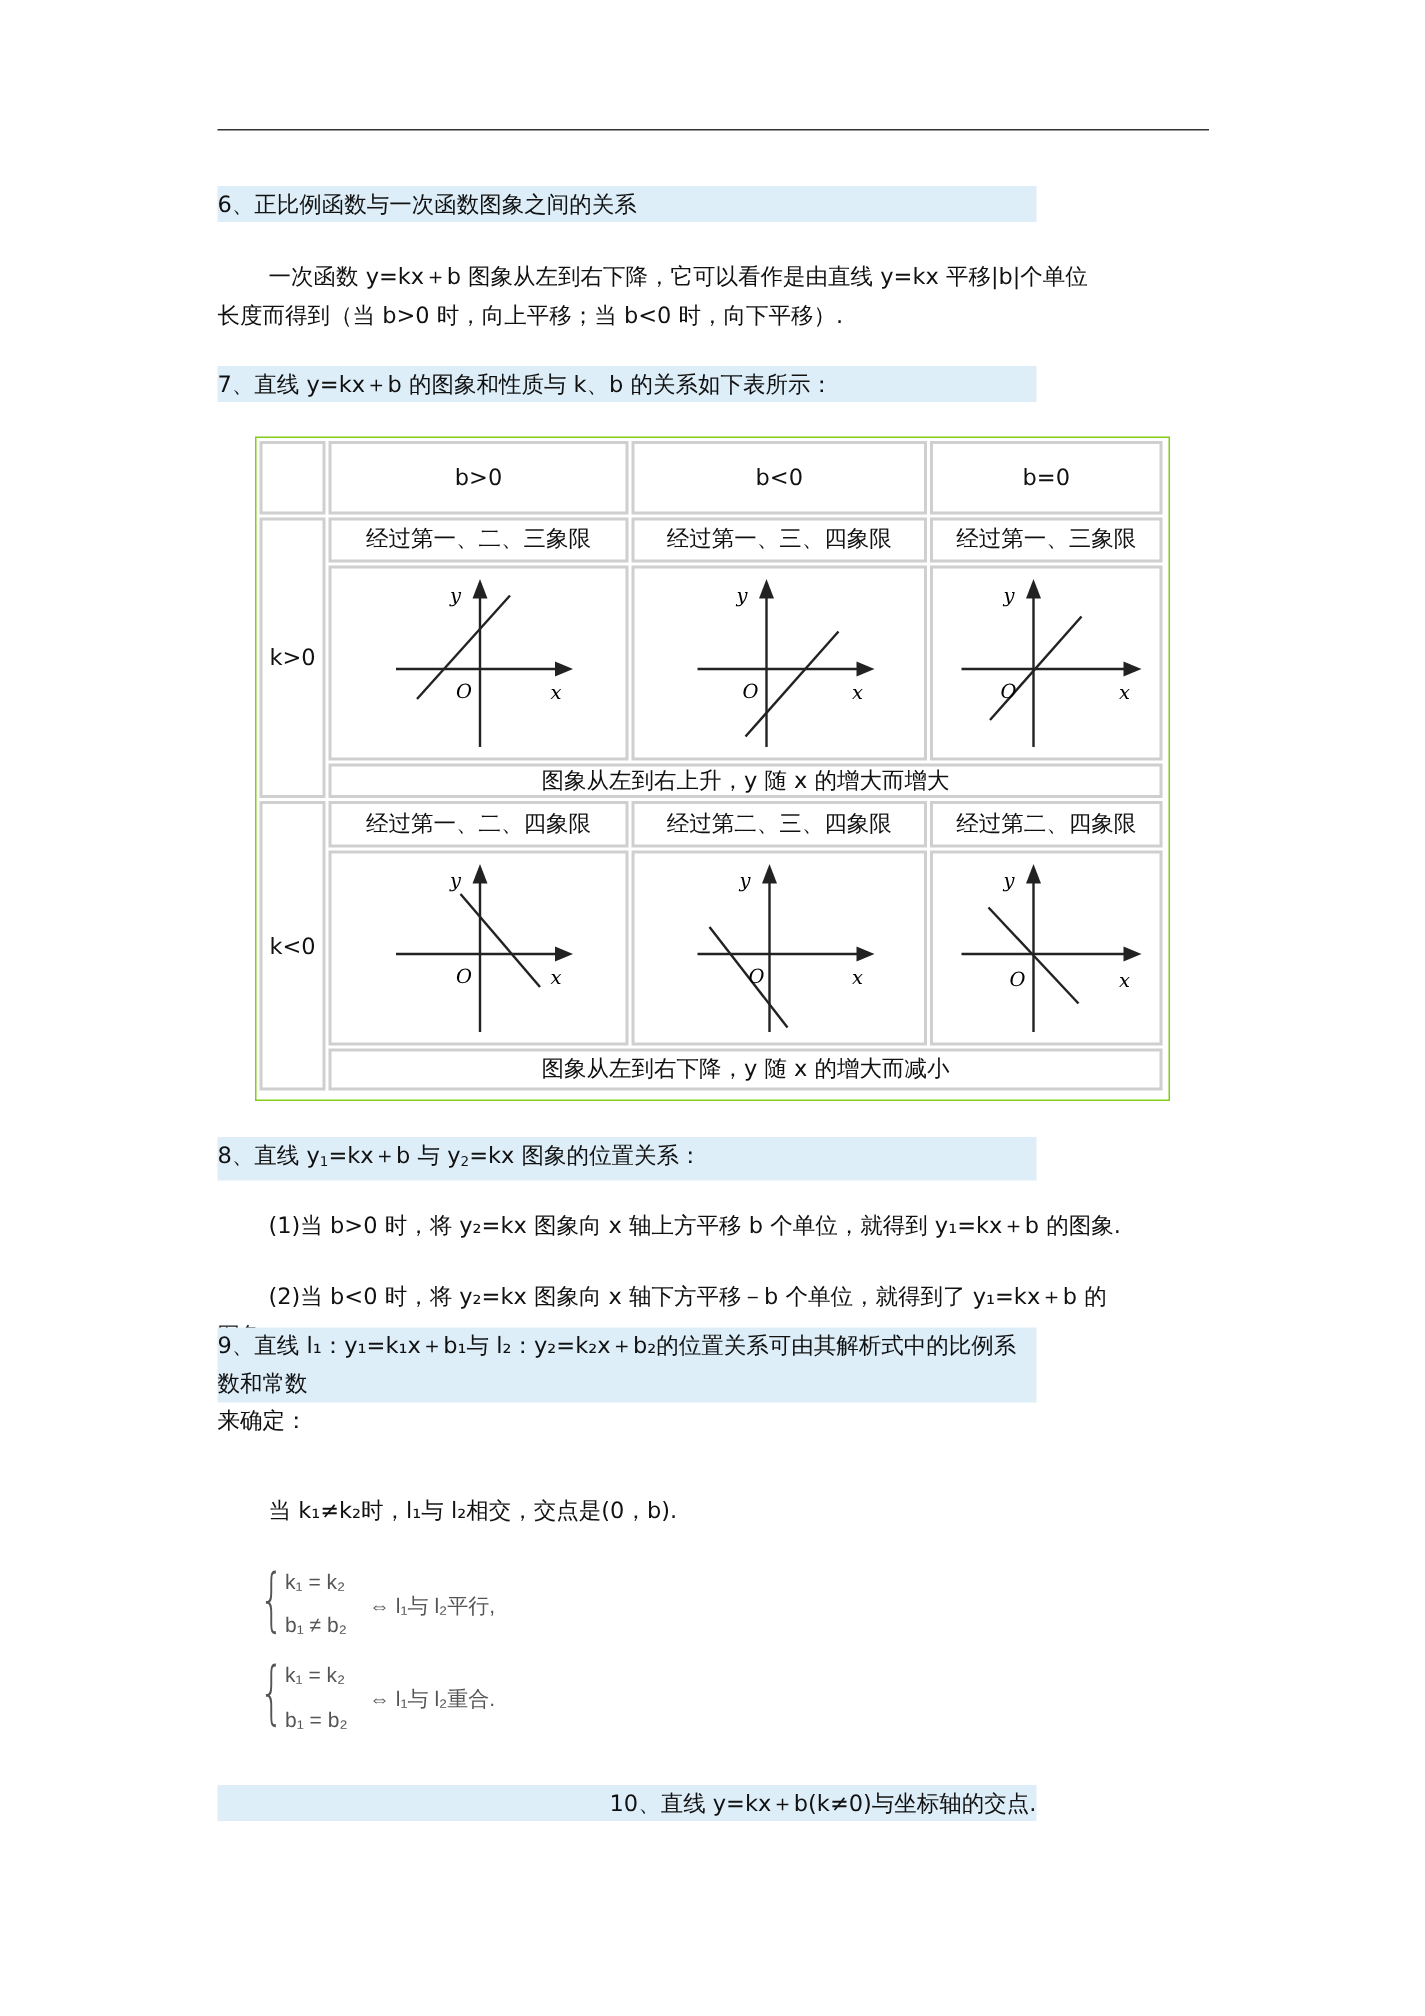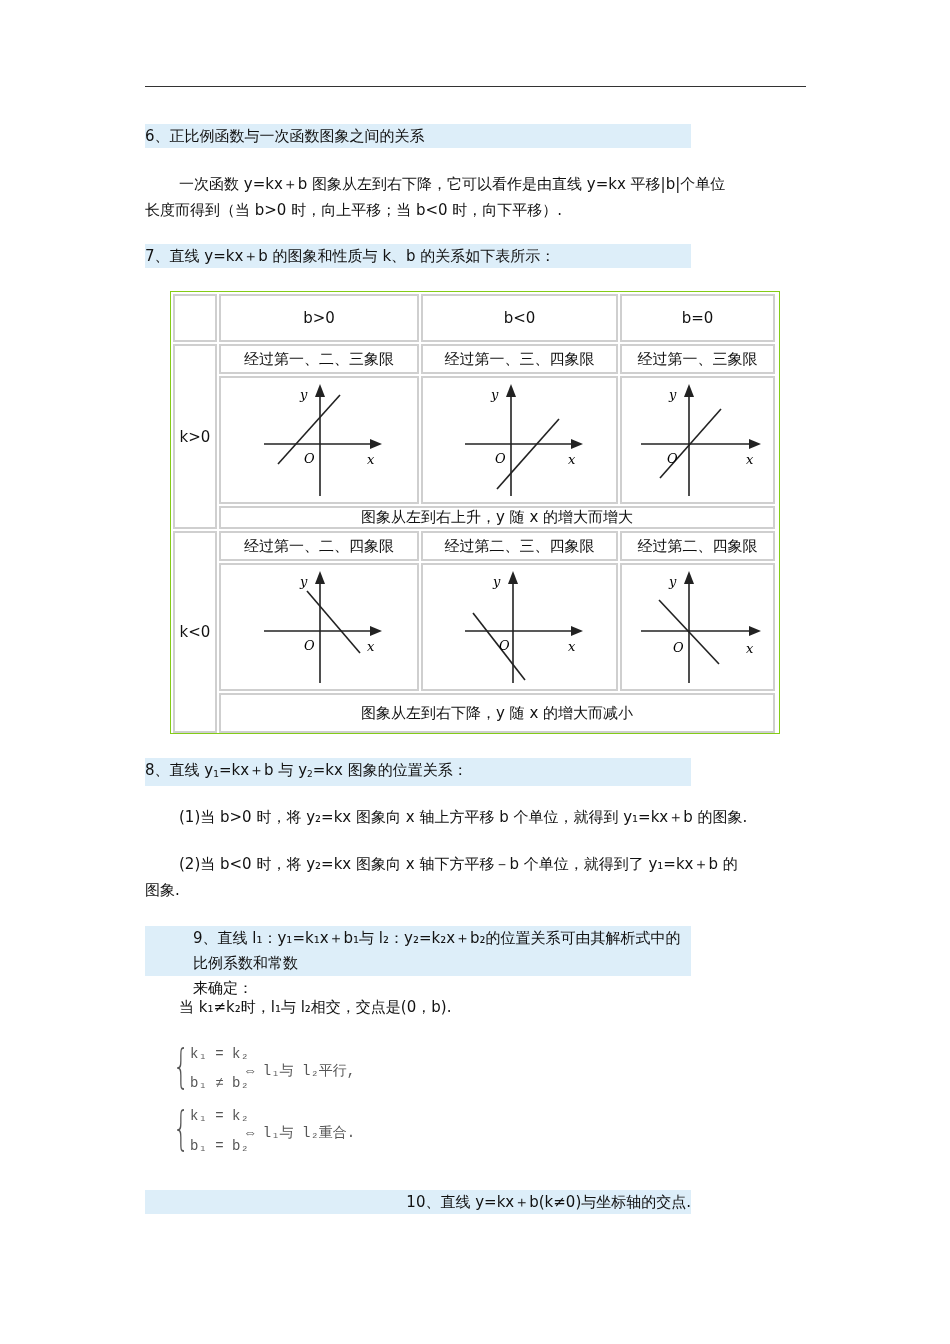--- a/index.html
+++ b/index.html
@@ -12,21 +12,21 @@
   .indent { text-indent: 34px; }
   sub { font-size: 9px; vertical-align: -2px; }
   
   .tbl-wrap { position: absolute; left: 170px; top: 291px; width: 610px; height: 443px;
               border: 1px solid #84cc16; box-sizing: border-box; }
   table.kb { position: absolute; left: 0; top: 0; border-collapse: separate; border-spacing: 2px;
              width: 604px; height: 437px; table-layout: fixed; }
   table.kb td { border: 2px solid #cfcfcf; text-align: center; vertical-align: middle;
                 font-size: 15px; padding: 0; box-sizing: border-box; }
   .graph svg { display: block; margin: 0 auto; }
-  .formula { position: absolute; left: 175px; font-family: Liberation Mono, monospace;
+  .formula { position: absolute; left: 175px; font-family: Liberation Sans, sans-serif;
              color: #555; font-size: 14px; }
   .brace { position: absolute; font-size: 46px; line-height: 46px; color:#555; font-weight: 200; transform: scaleX(0.55); transform-origin: left; }
 </style>
 </head>
 <body>
 
 <div class="rule"></div>
 
 <div class="heading" style="top:124px;">6、正比例函数与一次函数图象之间的关系</div>
 <div class="para indent" style="top:171px;">一次函数 y=kx＋b 图象从左到右下降，它可以看作是由直线 y=kx 平移|b|个单位</div>
@@ -135,33 +135,33 @@
         <polygon points="128,63 116,58 116,68" fill="#222"></polygon>
         <line x1="56" y1="115" x2="56" y2="10" stroke="#222" stroke-width="1.6"></line>
         <polygon points="56,3 51,16 61,16" fill="#222"></polygon>
         <line x1="26" y1="32" x2="86" y2="96" stroke="#222" stroke-width="1.6"></line>
         <text x="36" y="18" font-family="DejaVu Serif, serif" font-style="italic" font-size="13">y</text>
         <text x="40" y="84" font-family="DejaVu Serif, serif" font-style="italic" font-size="13">O</text>
         <text x="113" y="85" font-family="DejaVu Serif, serif" font-style="italic" font-size="13">x</text>
       </svg>
     </td>
   </tr>
-  <tr style="height:40px">
+  <tr style="height:28px">
     <td colspan="3">图象从左到右下降，y 随 x 的增大而减小</td>
   </tr>
 </tbody>
     </table>
 </div>
 
 <div class="heading" style="top:758px;"><span>8、直线 y</span><sub>1</sub><span>=kx＋b 与 y</span><sub>2</sub><span>=kx 图象的位置关系：</span></div>
 <div class="para indent" style="top:804px; width:680px;">(1)当 b&gt;0 时，将 y₂=kx 图象向 x 轴上方平移 b 个单位，就得到 y₁=kx＋b 的图象.</div>
 <div class="para indent" style="top:851px;">(2)当 b&lt;0 时，将 y₂=kx 图象向 x 轴下方平移－b 个单位，就得到了 y₁=kx＋b 的</div>
 <div class="para" style="top:877px;">图象.</div>
 
-<div class="heading" style="top:926px; height:50px; line-height:25px;padding-left:48px;">
+<div class="heading" style="top:885px; height:50px; line-height:25px;">
   <div>9、直线 l₁：y₁=k₁x＋b₁与 l₂：y₂=k₂x＋b₂的位置关系可由其解析式中的比例系数和常数</div>
   <div>来确定：</div>
 </div>
 <div class="para indent" style="top:994px;">当 k₁≠k₂时，l₁与 l₂相交，交点是(0，b).</div>
 
 <div>
   <div class="brace" style="left:173px; top:1043px;">{</div>
   <div class="formula" style="left:190px; top:1046px;">k₁ = k₂</div>
   <div class="formula" style="left:190px; top:1075px;">b₁ ≠ b₂</div>
   <div class="formula" style="left:246px; top:1062px;">⇔ l₁与 l₂平行,</div>

